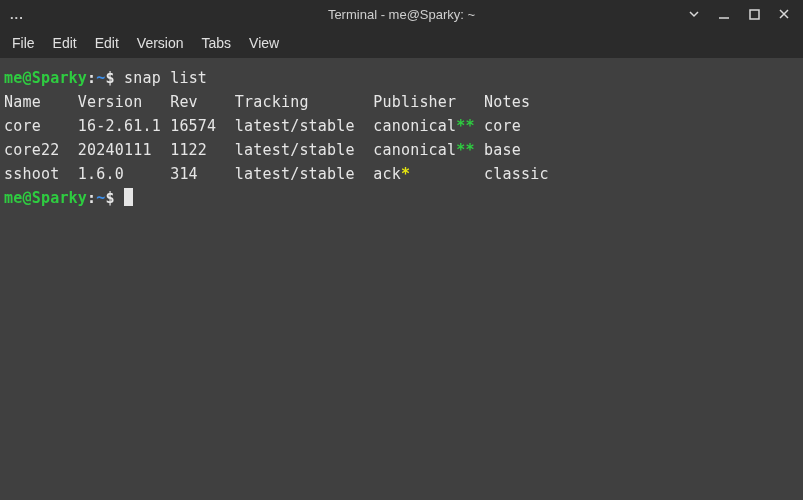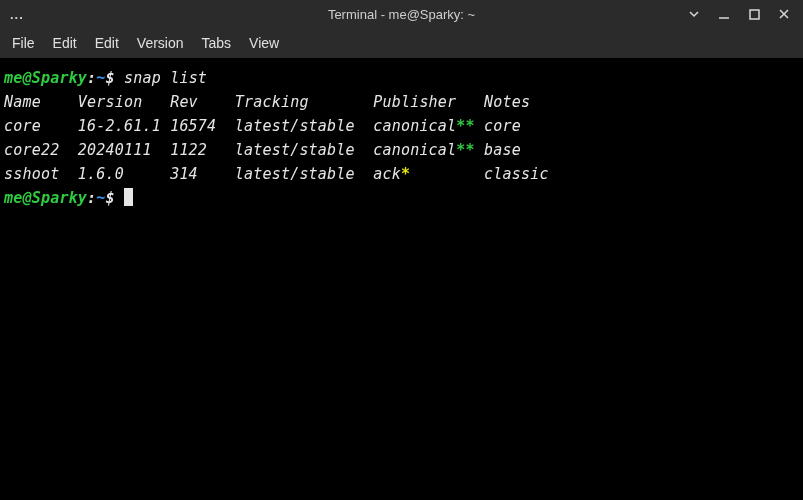--- a/index.html
+++ b/index.html
@@ -52,30 +52,29 @@
       background: #2b2b2b;
       display: flex;
       align-items: center;
       gap: 18px;
       padding-left: 12px;
       font-size: 14px;
       color: #e0e0e0;
     }
     .menubar .menu-item { cursor: pointer; }
     .terminal {
-      background: #000000;
+      background: #404040;
       height: calc(500px - 58px);
       padding: 8px 4px;
       font-family: "DejaVu Sans Mono", "Liberation Mono", monospace;
       font-size: 15px;
       line-height: 24px;
       color: #e6e6e6;
       white-space: pre;
       letter-spacing: 0.2px;
-      font-style: italic;
     }
     .prompt .user { color: #2ecc40; font-weight: bold; }
     .prompt .colon { color: #e6e6e6; font-weight: bold; }
     .prompt .path { color: #3b8eea; font-weight: bold; }
     .prompt .dollar { color: #e6e6e6; font-weight: bold; }
     .star-green { color: #2ecc40; font-weight: bold; }
     .star-yellow { color: #e5e510; font-weight: bold; }
     .cursor {
       display: inline-block;
       width: 9px;

